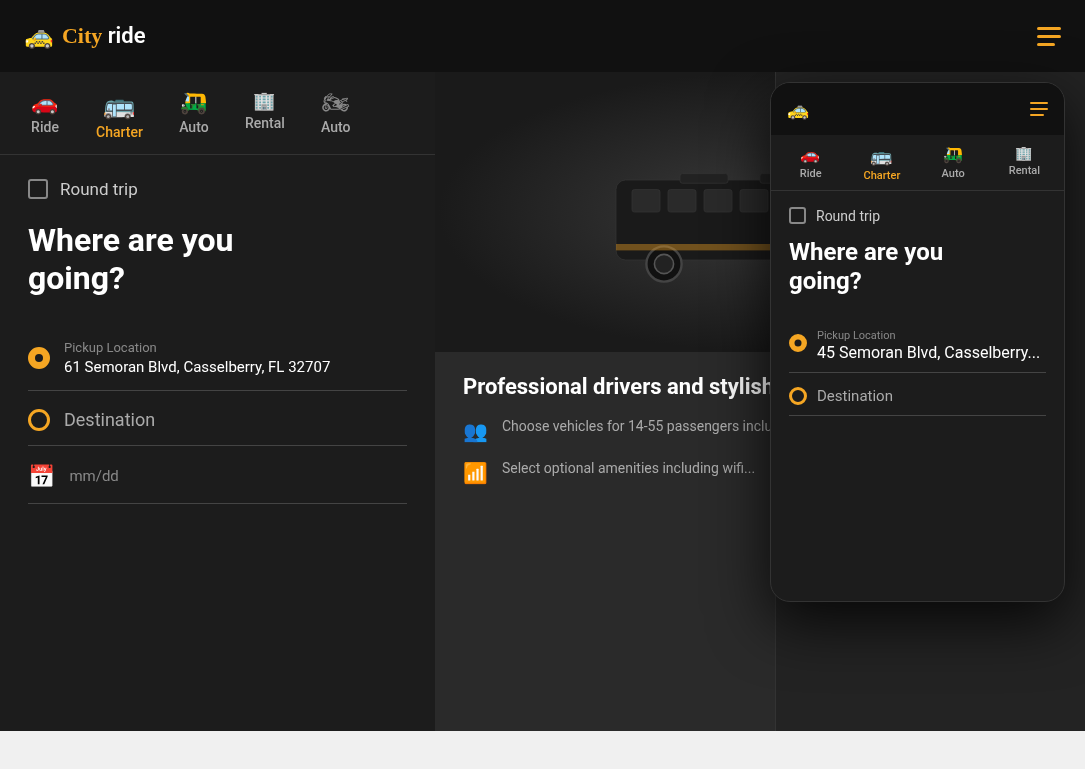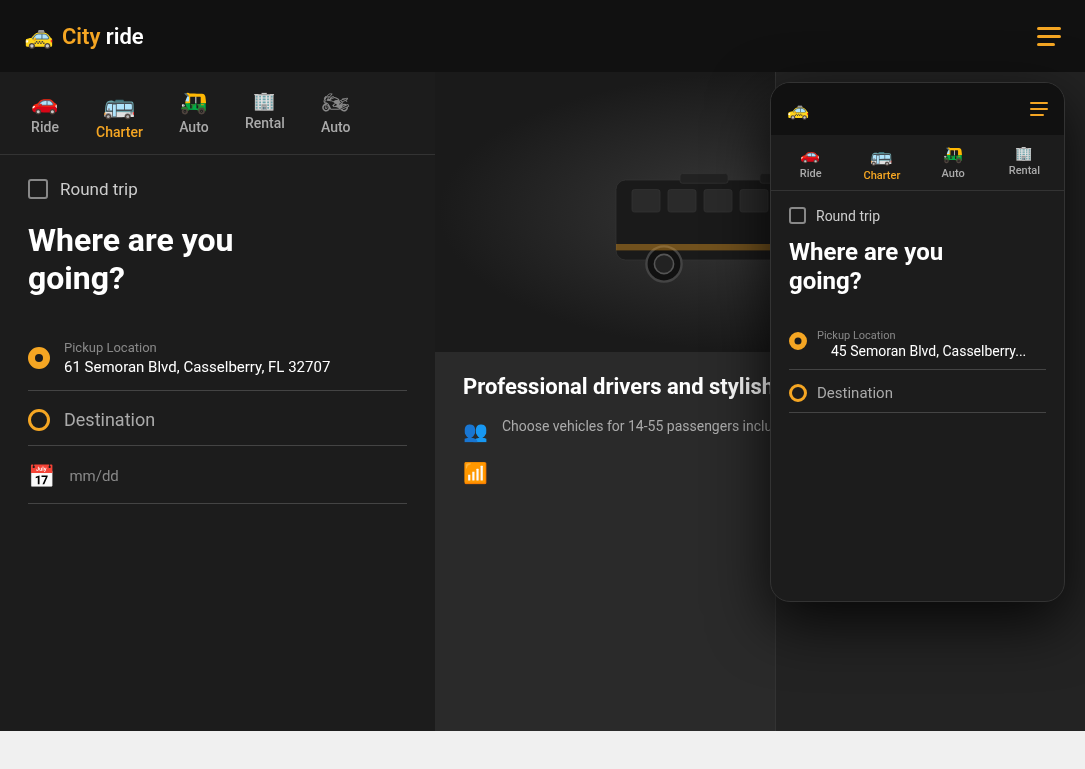--- a/index.html
+++ b/index.html
@@ -28,21 +28,21 @@
       gap: 8px;
     }
     .logo-icon {
       color: #f5a623;
       font-size: 24px;
     }
     .logo-text {
       font-size: 22px;
       font-weight: 600;
     }
-    .logo-city { color: #f5a623; }
+    .logo-city { color: #f5a623; font-family: Liberation Serif, serif; }
     .logo-ride { color: #fff; }
     .hamburger-icon {
       color: #f5a623;
       font-size: 22px;
       cursor: pointer;
       display: flex;
       flex-direction: column;
       gap: 5px;
     }
     .hamburger-icon span {
@@ -342,23 +342,22 @@
       flex-shrink: 0;
     }
     .mobile-dot.outline {
       background: transparent;
     }
     .mobile-placeholder {
       font-size: 11px;
       color: #888;
     }
     .mobile-val {
-      font-size: 14px;
+      font-size: 16px;
       color: #fff;
-      margin-left: 14px;
     }
     .mobile-dest {
       font-size: 15px;
       color: #aaa;
     }
 
     
     .bg-panel {
       position: absolute;
       right: 0;
@@ -501,20 +500,21 @@
     </div>
 
     <div class="info-section">
       <div class="info-headline">Professional drivers and stylish vehicles</div>
       <div class="info-item">
         <span class="info-icon">👥</span>
         <span class="info-text">Choose vehicles for 14-55 passengers including luxury vans to party buses.</span>
       </div>
       <div class="info-item">
         <span class="info-icon">📶</span>
+        <span class="info-text">Select optional amenities including wifi...</span>
       </div>
     </div>
   </div>
 
   <div class="bg-panel"></div>
 
   <div class="mobile-overlay">
 
     <div class="mobile-nav">
       <span class="mobile-logo-icon">🚕</span>

